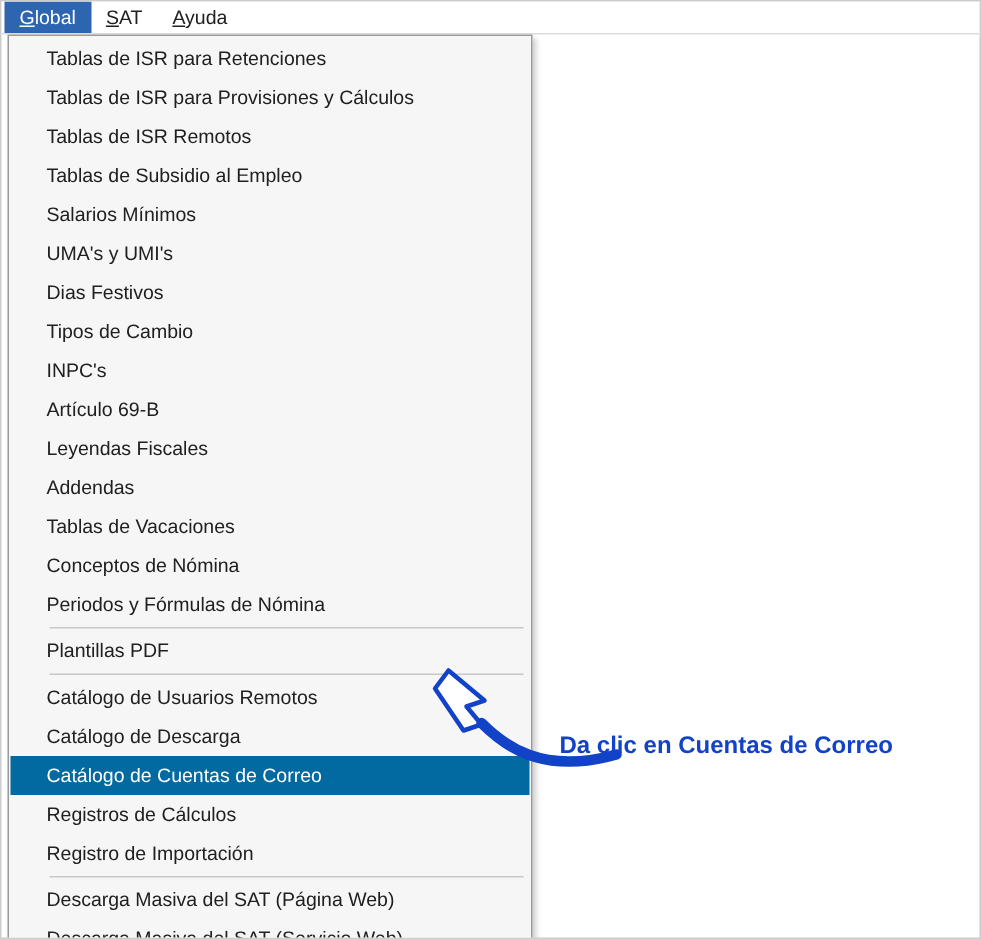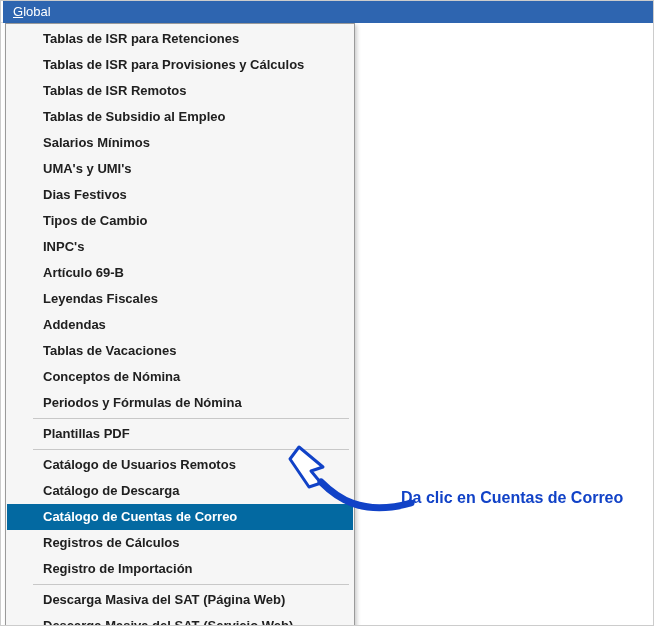--- a/index.html
+++ b/index.html
@@ -15,21 +15,20 @@
     position: relative;
     border: 1px solid #ccc;
   }
   .menubar {
     display: flex;
     align-items: stretch;
     height: 22px;
     background: #fff;
     border-bottom: 1px solid #ddd;
     padding-left: 2px;
-    flex-direction: column;
   }
   .menubar-item {
     padding: 2px 10px 2px 10px;
     line-height: 18px;
     cursor: default;
   }
   .menubar-item .ul { text-decoration: underline; }
   .menubar-item.active {
     background: #2e65b0;
     color: #fff;
@@ -38,39 +37,38 @@
     position: absolute;
     left: 4px;
     top: 22px;
     width: 350px;
     background: #f6f6f6;
     border: 1px solid #9a9a9a;
     box-shadow: 2px 2px 4px rgba(0,0,0,0.2);
     padding: 2px 1px;
   }
   .menu-item {
-    padding: 4px 14px 4px 36px;
+    padding: 4px 14px 4px 24px;
     line-height: 18px;
     cursor: default;
     color: #202020;
     white-space: nowrap;
-    font-weight: bold;
   }
   .menu-item.highlight {
     background: #0369a1;
     color: #fff;
   }
   .menu-sep {
     height: 1px;
     margin: 2px 4px 2px 26px;
     background: #c8c8c8;
   }
   .annotation {
     position: absolute;
-    left: 400px;
+    left: 372px;
     top: 488px;
     color: #1142c7;
     font-weight: 700;
     font-size: 16px;
     white-space: nowrap;
   }
   .arrow-wrap {
     position: absolute;
     left: 280px;
     top: 436px;

